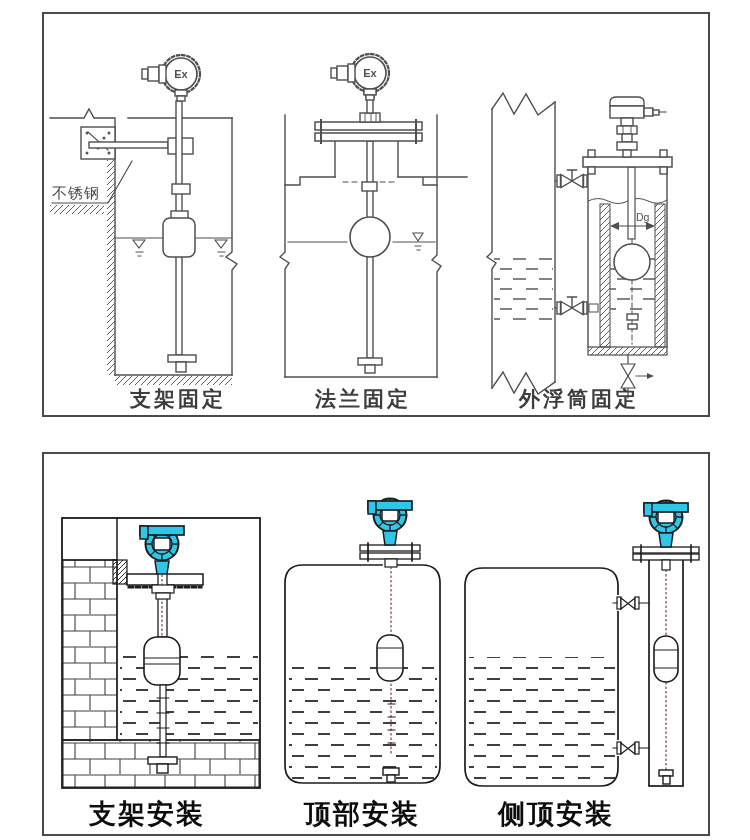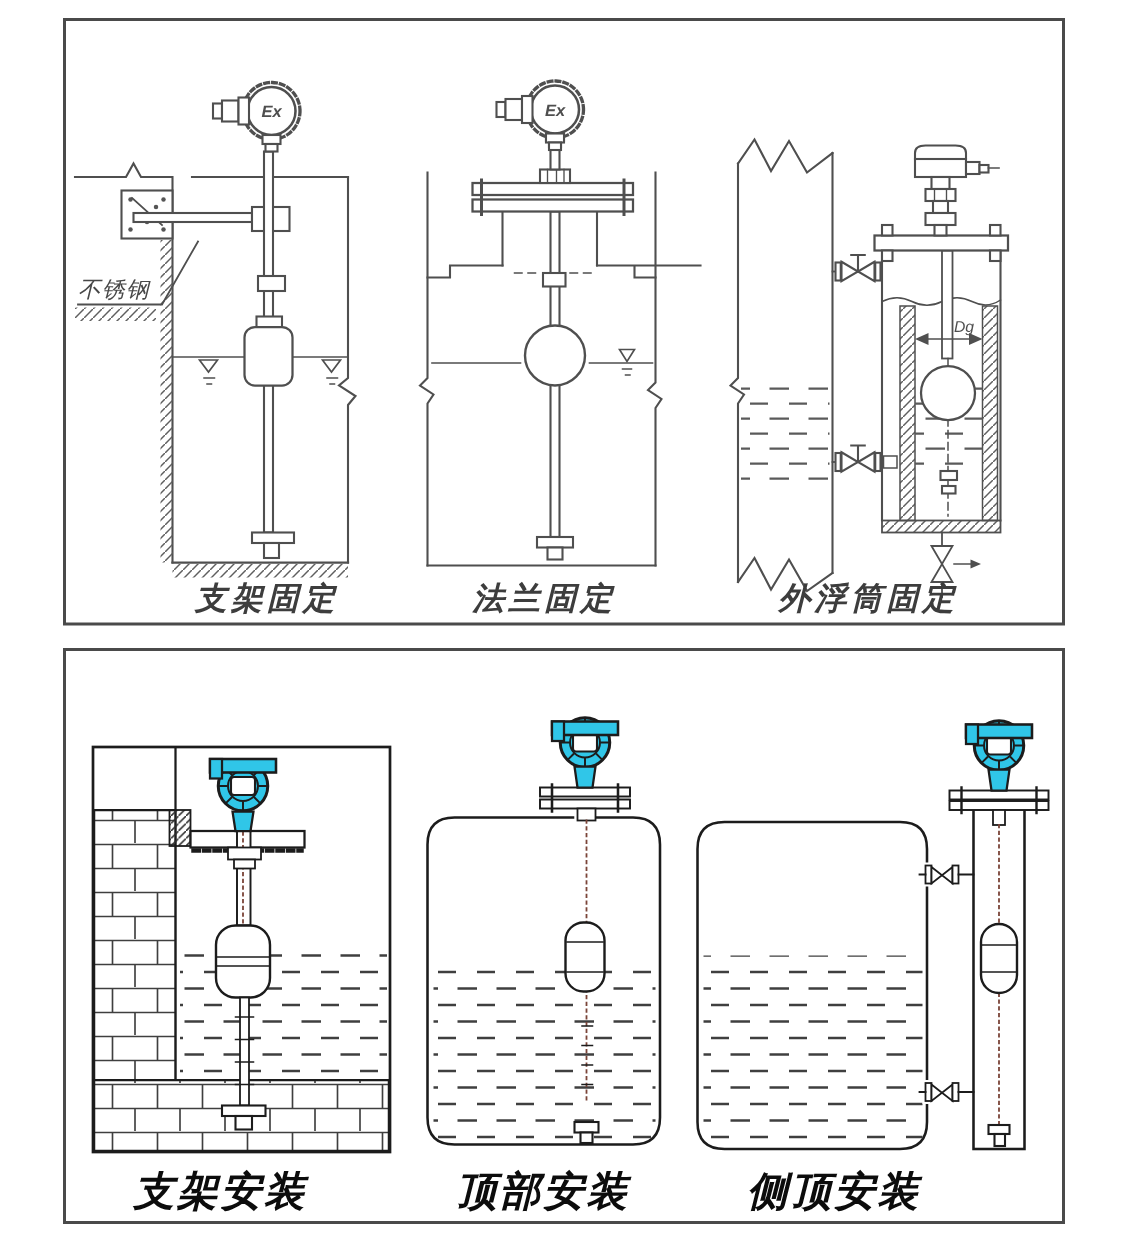--- a/index.html
+++ b/index.html
@@ -1,20 +1,20 @@
 <!DOCTYPE html>
 <html><head>
 <meta charset="utf-8">
 <style>
   html,body{margin:0;padding:0;background:#ffffff;}
   body{width:750px;height:840px;position:relative;font-family:"Liberation Sans",sans-serif;}
-  .stage{position:absolute;left:0;top:0;width:643px;height:840px;background:#fff;font-style:italic;}
+  .stage{position:absolute;left:0;top:0;width:643px;height:840px;background:#fff;}
   .panel{position:absolute;background:#fff;border:2px solid #4a4a4a;}
   .panel-top{left:42px;top:12px;width:664px;height:401px;}
-  .panel-bottom{left:42px;top:432px;width:664px;height:380px;}
+  .panel-bottom{left:42px;top:452px;width:664px;height:380px;}
   svg{display:block;}
   text{font-family:"Liberation Sans",sans-serif;}
 </style>
 </head>
 <body>
 
 <div class="stage">
 
   <div class="panel panel-top">
     <svg viewBox="0 0 664 401" width="664" height="401" font-family="Liberation Sans, sans-serif">

